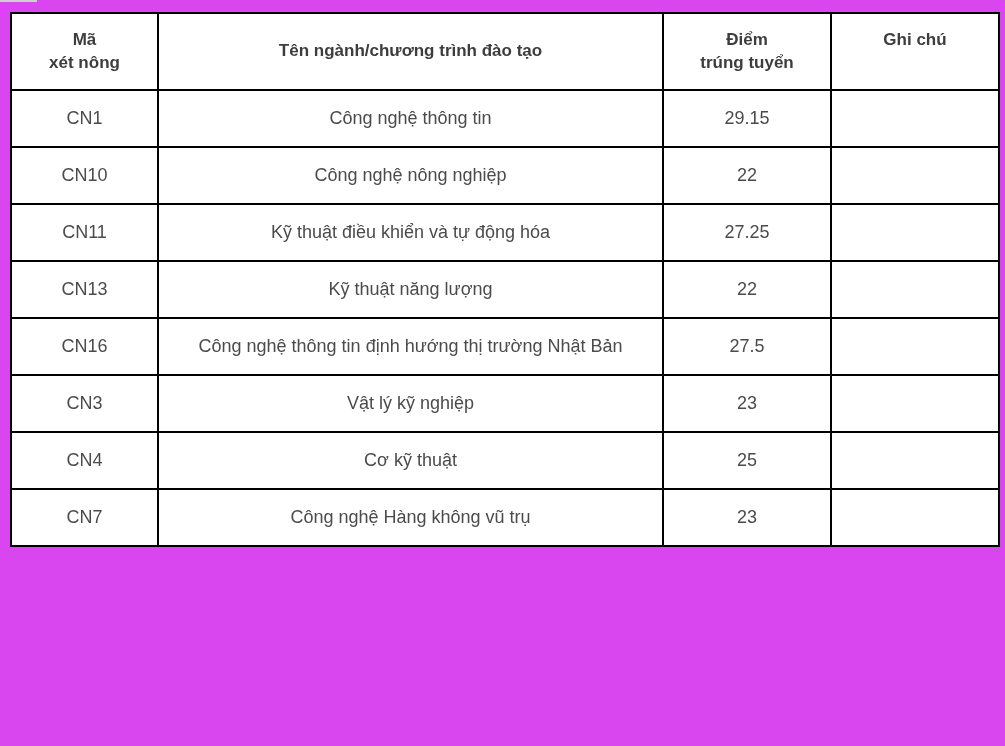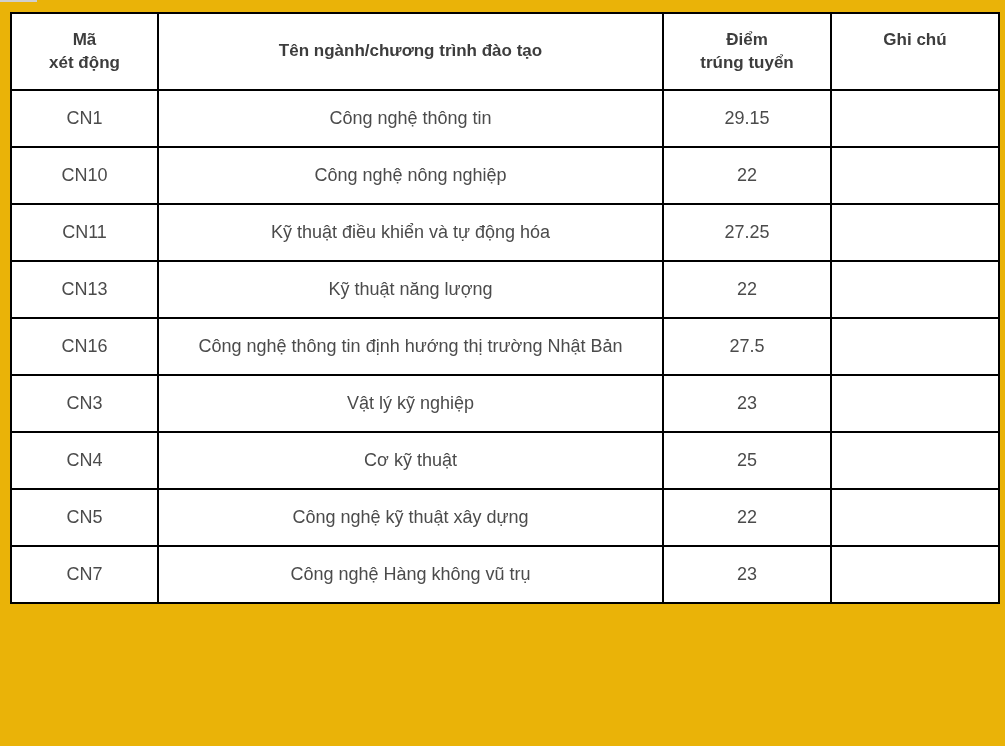--- a/index.html
+++ b/index.html
@@ -5,21 +5,21 @@
   html, body {
     margin: 0;
     padding: 0;
     background: #ffffff;
     font-family: "Liberation Sans", "DejaVu Sans", sans-serif;
   }
   .page {
     position: relative;
     width: 1005px;
     height: 746px;
-    background: #eab308;
+    background: #d946ef;
     overflow: hidden;
   }
   .crop-artifact {
     position: absolute;
     top: 0;
     left: 0;
     width: 37px;
     height: 2px;
     background: #cfcfcf;
   }
@@ -77,21 +77,21 @@
     <colgroup>
       <col class="c-code">
       <col class="c-name">
       <col class="c-score">
       <col class="c-note">
     </colgroup>
     <thead>
       <tr>
         <th>
           <span>Mã</span><br>
-          <span>xét động</span>
+          <span>xét nông</span>
         </th>
         <th>
           <span>Tên ngành/chương trình đào tạo</span>
         </th>
         <th>
           <span>Điểm</span><br>
           <span>trúng tuyển</span>
         </th>
         <th>
           <span>Ghi chú</span><br>
@@ -145,26 +145,20 @@
       <td class="cell-note"></td>
     </tr>
 
     <tr>
       <td class="cell-code">CN4</td>
       <td class="cell-name">Cơ kỹ thuật</td>
       <td class="cell-score">25</td>
       <td class="cell-note"></td>
     </tr>
 
-    <tr>
-      <td class="cell-code">CN5</td>
-      <td class="cell-name">Công nghệ kỹ thuật xây dựng</td>
-      <td class="cell-score">22</td>
-      <td class="cell-note"></td>
-    </tr>
 
     <tr>
       <td class="cell-code">CN7</td>
       <td class="cell-name">Công nghệ Hàng không vũ trụ</td>
       <td class="cell-score">23</td>
       <td class="cell-note"></td>
     </tr>
   </tbody>
   </table>
 

